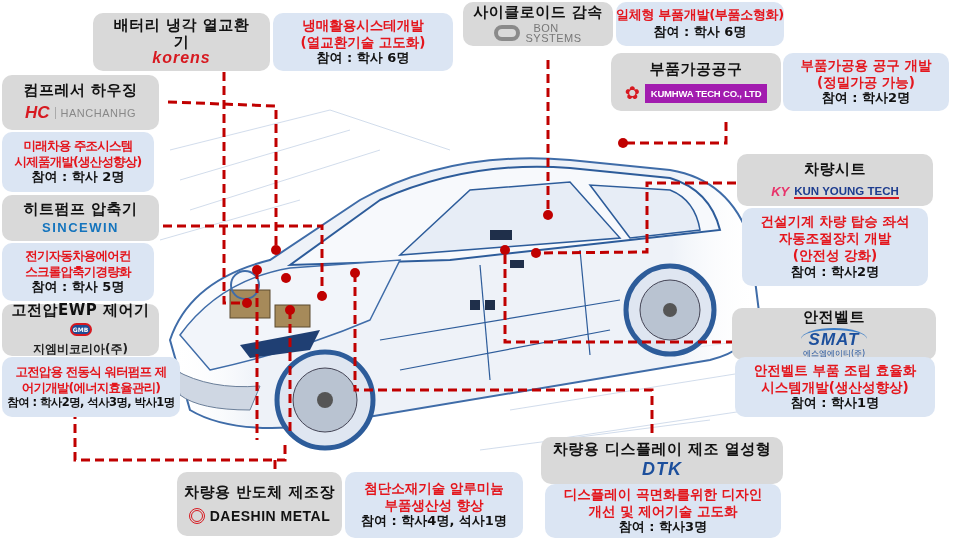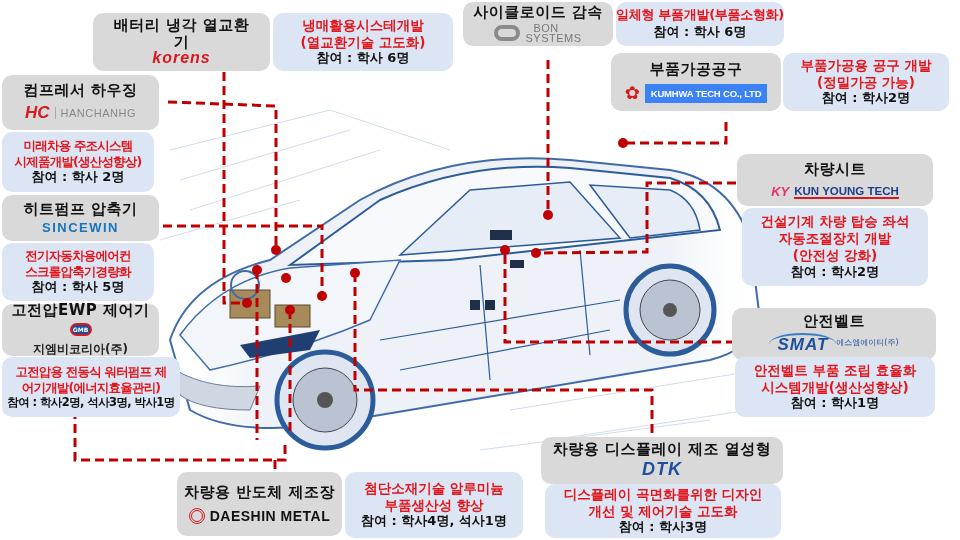--- a/index.html
+++ b/index.html
@@ -22,21 +22,21 @@
     .logo { margin-top: 3px; display: flex; align-items: center; gap: 5px; }
     .logo-korens { font-family: "Liberation Sans", sans-serif; font-style: italic; font-weight: bold; color: #d71920; font-size: 16px; letter-spacing: 1px; }
     .logo-bon { font-family: "Liberation Sans", sans-serif; color: #777; font-size: 11px; line-height: 0.95; text-align: left; letter-spacing: 0.5px; }
     .logo-bon-mark { width: 26px; height: 16px; border: 4px solid #8a8a8a; border-radius: 10px; }
     .logo-hc { font-family: "Liberation Sans", sans-serif; font-style: italic; font-weight: 900; color: #d71920; font-size: 17px; }
     .logo-hc-name { font-family: "Liberation Sans", sans-serif; color: #888; font-size: 11px; letter-spacing: 0.5px; border-left: 1px solid #aaa; padding-left: 5px; }
     .logo-sincewin { font-family: "Liberation Sans", sans-serif; font-weight: bold; color: #1474bd; font-size: 13px; letter-spacing: 1.5px; }
     .logo-gmb-mark { width: 22px; height: 13px; border-radius: 7px; background: #1e4d96; border: 2px solid #d71920; color: #fff; font-size: 6px; font-weight: bold; display: flex; align-items: center; justify-content: center; }
     .logo-gmb-name { font-size: 12px; font-weight: bold; color: #222; }
     .logo-kumhwa-mark { color: #d71920; font-size: 18px; line-height: 1; }
-    .logo-kumhwa-name { background: #3b82f6; color: #fff; font-family: "Liberation Sans", sans-serif; font-weight: bold; font-size: 9.5px; padding: 4px 6px; letter-spacing: -0.2px; }
+    .logo-kumhwa-name { background: #a21caf; color: #fff; font-family: "Liberation Sans", sans-serif; font-weight: bold; font-size: 9.5px; padding: 4px 6px; letter-spacing: -0.2px; }
     .logo-ky-mark { font-family: "Liberation Sans", sans-serif; font-style: italic; font-weight: 900; color: #e8336a; font-size: 13px; }
     .logo-ky-name { font-family: "Liberation Sans", sans-serif; font-weight: 900; color: #1d3c8f; font-size: 11.5px; border-bottom: 2px solid #d71920; }
     .logo-smat { font-family: "Liberation Sans", sans-serif; font-style: italic; font-weight: 900; color: #1c4f9c; font-size: 17px; letter-spacing: 1px; border-top: 2px solid #3a7cc6; border-radius: 50% 50% 0 0; padding: 0 8px; }
     .logo-smat-sub { font-size: 8px; color: #1c4f9c; margin-top: -2px; }
     .logo-dtk { font-family: "Liberation Sans", sans-serif; font-style: italic; font-weight: 900; color: #1c4f9c; font-size: 18px; letter-spacing: 1px; }
     .logo-daeshin-mark { width: 16px; height: 16px; border-radius: 50%; border: 3px double #d71920; }
     .logo-daeshin-name { font-family: "Liberation Sans", sans-serif; font-weight: 900; color: #111; font-size: 14px; letter-spacing: 0.5px; }
 
     .lines { position: absolute; left: 0; top: 0; width: 960px; height: 540px; pointer-events: none; }
   </style>
@@ -230,21 +230,21 @@
 </div>
 <div class="box blue" style="left:742px; top:208px; width:186px; height:78px;">
   <div class="proj">건설기계 차량 탑승 좌석</div>
   <div class="proj">자동조절장치 개발</div>
   <div class="proj">(안전성 강화)</div>
   <div class="part">참여 : 학사2명</div>
 </div>
 
 <div class="box gray" style="left:732px; top:308px; width:204px; height:52px;">
   <div class="company-title">안전벨트</div>
-  <div class="logo" style="flex-direction:row; gap:0; margin-top:2px;">
+  <div class="logo" style="flex-direction:column; gap:0; margin-top:2px;">
     <span class="logo-smat">SMAT</span>
     <span class="logo-smat-sub">에스엠에이티(주)</span>
   </div>
 </div>
 <div class="box blue" style="left:735px; top:357px; width:200px; height:60px;">
   <div class="proj">안전벨트 부품 조립 효율화</div>
   <div class="proj">시스템개발(생산성향상)</div>
   <div class="part">참여 : 학사1명</div>
 </div>
 

